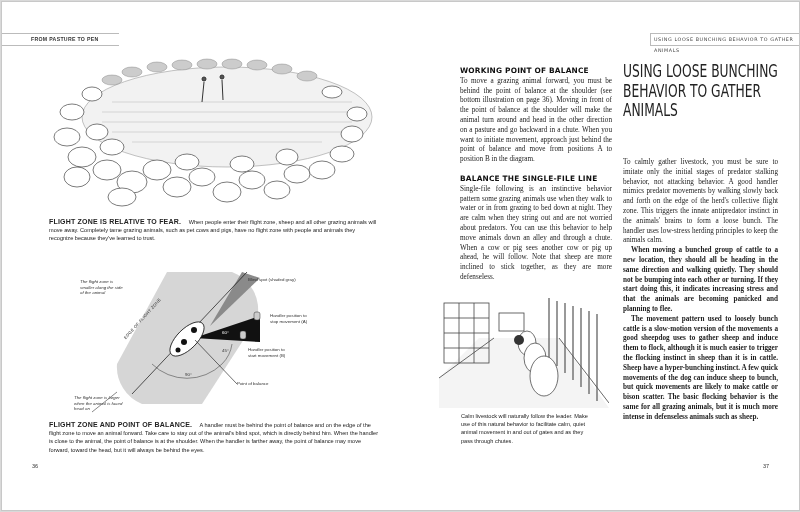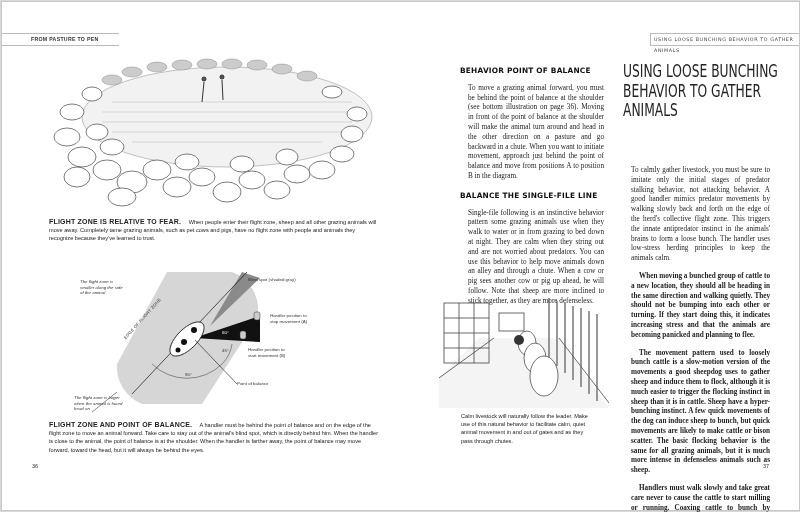--- a/index.html
+++ b/index.html
@@ -15,21 +15,21 @@
   .caption { position:absolute; font-size:5.6px; line-height:8.2px; color:#222; }
   .caption b { font-size:7px; letter-spacing:0.2px; margin-right:6px; }
   .cap1 { left:47px; top:216px; width:330px; }
   .cap2 { left:47px; top:419px; width:330px; }
   .diagram { position:absolute; left:80px; top:262px; width:245px; height:150px; }
   .diag-label { position:absolute; font-size:4.4px; line-height:5.6px; color:#333; }
   .diag-label.it { font-style:italic; }
   .folio { position:absolute; font-size:5.5px; color:#333; top:461px; }
 
   .body-col { position:absolute; font-family:"Liberation Serif", serif; font-size:7.2px; line-height:9.8px; color:#222; text-align:justify; }
-  .body-col p { margin:8px; }
+  .body-col p { margin:0; }
   .body-col p.indent { text-indent:8px;font-weight:bold; }
   .col-a { left:58px; top:64px; width:152px; }
   .col-b { left:221px; top:156px; width:155px; }
   .subhead { font-family:"DejaVu Sans", sans-serif; font-weight:bold; font-size:7.4px; letter-spacing:0.2px; color:#111; margin:0 0 1px 0; text-align:left; }
   .big-title { position:absolute; left:221px; top:60px; width:160px; font-family:"DejaVu Sans Condensed","DejaVu Sans", sans-serif; font-weight:200; font-size:17.5px; line-height:19.6px; color:#222; letter-spacing:0px; transform:scaleX(0.78); transform-origin:left top; width:210px; }
   .chute-illus { position:absolute; left:37px; top:296px; width:170px; height:110px; }
   .cap3 { left:59px; top:410px; width:135px; font-size:5.6px; line-height:8.2px; }
 </style>
 </head>
 <body>
@@ -135,21 +135,21 @@
       <span>A handler must be behind the point of balance and on the edge of the flight zone to move an animal forward. Take care to stay out of the animal's blind spot, which is directly behind him. When the handler is close to the animal, the point of balance is at the shoulder. When the handler is farther away, the point of balance may move forward, toward the head, but it will always be behind the eyes.</span>
     </div>
 
     <div class="folio" style="left:30px;">36</div>
   </div>
 
   <div class="page page-right">
     <div class="running-head-right">USING LOOSE BUNCHING BEHAVIOR TO GATHER ANIMALS</div>
 
     <div class="body-col col-a">
-      <div class="subhead">BEHAVIOR POINT OF BALANCE</div>
+      <div class="subhead">WORKING POINT OF BALANCE</div>
       <p>To move a grazing animal forward, you must be behind the point of balance at the shoulder (see bottom illustration on page 36). Moving in front of the point of balance at the shoulder will make the animal turn around and head in the other direction on a pasture and go backward in a chute. When you want to initiate movement, approach just behind the point of balance and move from positions A to position B in the diagram.</p>
       <div class="subhead" style="margin-top:9px;">BALANCE THE SINGLE-FILE LINE</div>
       <p>Single-file following is an instinctive behavior pattern some grazing animals use when they walk to water or in from grazing to bed down at night. They are calm when they string out and are not worried about predators. You can use this behavior to help move animals down an alley and through a chute. When a cow or pig sees another cow or pig up ahead, he will follow. Note that sheep are more inclined to stick together, as they are more defenseless.</p>
     </div>
 
     <svg class="chute-illus" viewBox="0 0 170 110">
       <polygon points="0,80 40,40 120,40 170,110 0,110" fill="#f4f4f4"></polygon>
       <g stroke="#444" stroke-width="0.8" fill="none">
         <rect x="5" y="5" width="45" height="60"></rect>
         <line x1="5" y1="20" x2="50" y2="20"></line>
@@ -179,18 +179,17 @@
     </svg>
 
     <div class="caption cap3">Calm livestock will naturally follow the leader. Make use of this natural behavior to facilitate calm, quiet animal movement in and out of gates and as they pass through chutes.</div>
 
     <div class="big-title">USING LOOSE BUNCHING BEHAVIOR TO GATHER ANIMALS</div>
 
     <div class="body-col col-b">
       <p>To calmly gather livestock, you must be sure to imitate only the initial stages of predator stalking behavior, not attacking behavior. A good handler mimics predator movements by walking slowly back and forth on the edge of the herd's collective flight zone. This triggers the innate antipredator instinct in the animals' brains to form a loose bunch. The handler uses low-stress herding principles to keep the animals calm.</p>
       <p class="indent">When moving a bunched group of cattle to a new location, they should all be heading in the same direction and walking quietly. They should not be bumping into each other or turning. If they start doing this, it indicates increasing stress and that the animals are becoming panicked and planning to flee.</p>
       <p class="indent">The movement pattern used to loosely bunch cattle is a slow-motion version of the movements a good sheepdog uses to gather sheep and induce them to flock, although it is much easier to trigger the flocking instinct in sheep than it is in cattle. Sheep have a hyper-bunching instinct. A few quick movements of the dog can induce sheep to bunch, but quick movements are likely to make cattle or bison scatter. The basic flocking behavior is the same for all grazing animals, but it is much more intense in defenseless animals such as sheep.</p>
-      <p class="indent">Handlers must walk slowly and take great care never to cause the cattle to start milling or running. Coaxing cattle to bunch by “stalking”</p>
     </div>
 
     <div class="folio" style="left:361px;">37</div>
   </div>
 </div>
 
 </body></html>

